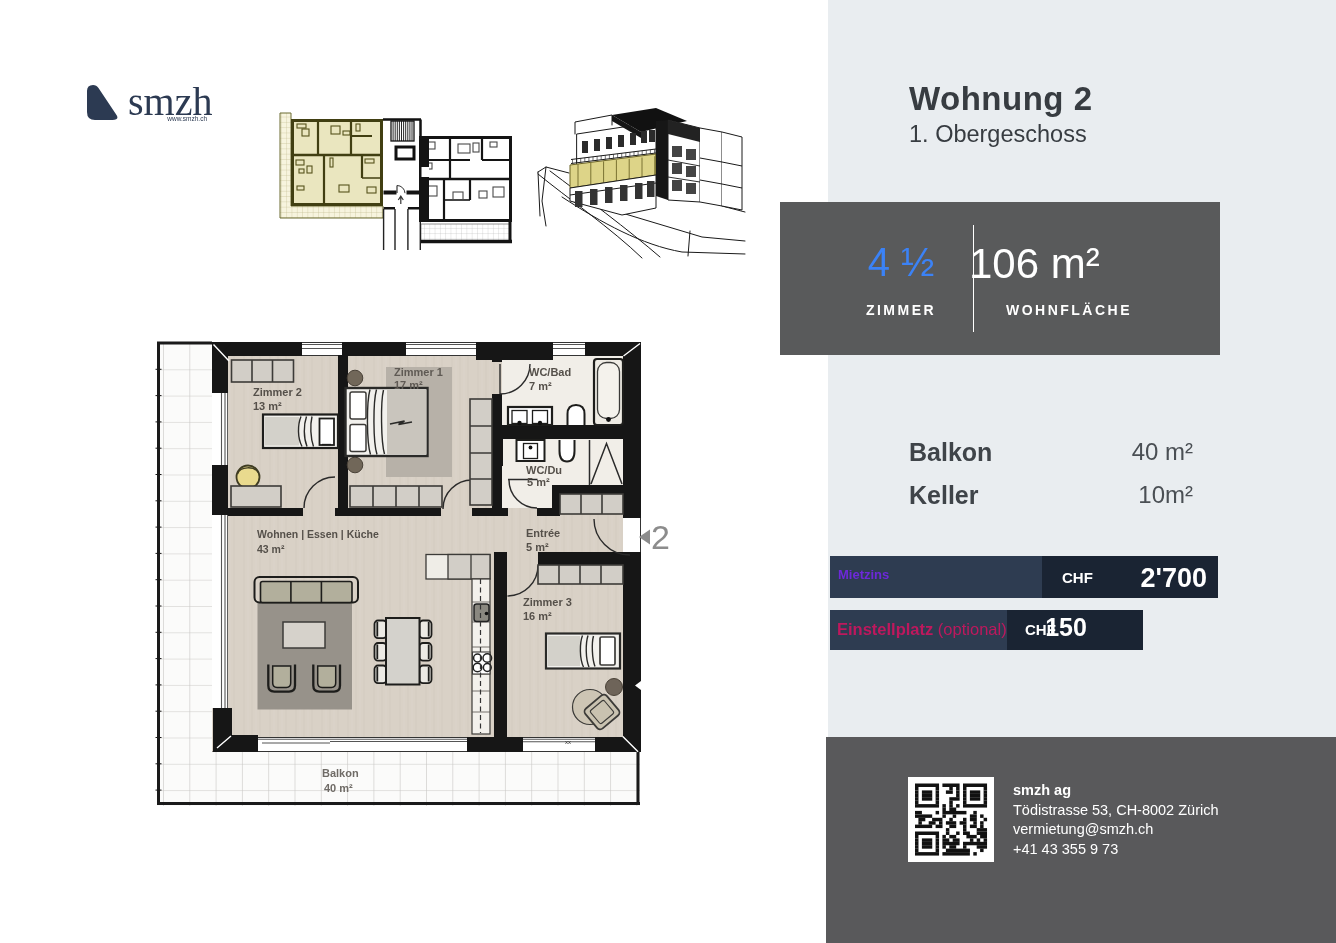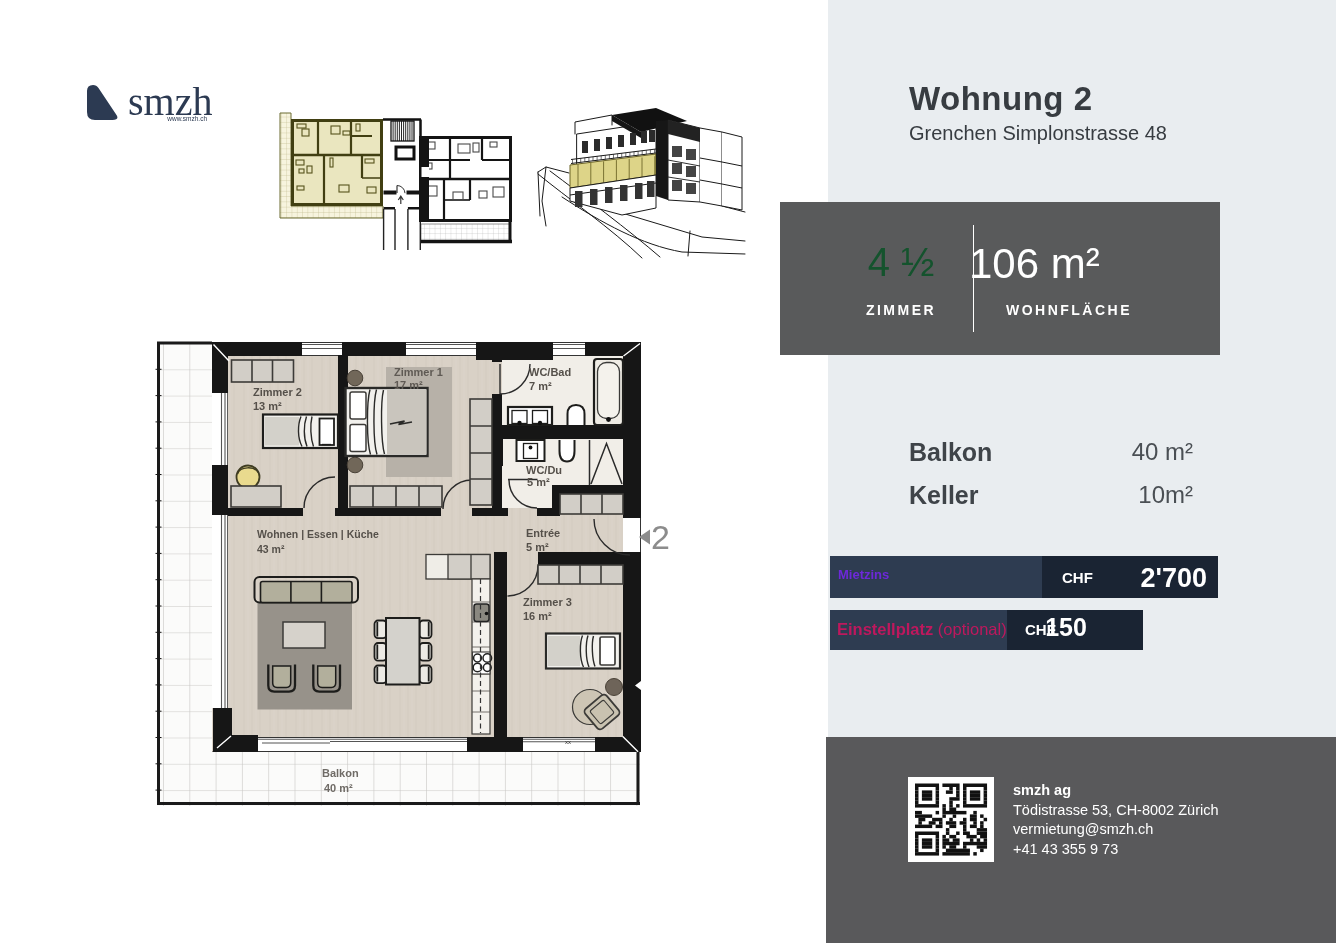--- a/index.html
+++ b/index.html
@@ -3,28 +3,28 @@
 <style>
 *{margin:0;padding:0;box-sizing:border-box}
 html,body{width:1336px;height:943px;background:#fff;font-family:"Liberation Sans",sans-serif;overflow:hidden;position:relative}
 .abs{position:absolute}
 </style></head><body>
 
 <div class="abs" style="left:828px;top:0;width:508px;height:737px;background:#e9edf0"></div>
 
 <div class="abs" style="left:909px;top:80px;color:#373c41">
     <div style="font-size:33px;font-weight:600;letter-spacing:0.5px">Wohnung 2</div>
-    <div style="font-size:20px;margin-top:4px">Grenchen Simplonstrasse 48</div>
+    <div style="font-size:23.5px;margin-top:3px">1. Obergeschoss</div>
   </div>
 
 <div class="abs" style="left:780px;top:202px;width:440px;height:153px;background:#595a5b"></div>
 
 <div class="abs" style="left:972.5px;top:225px;width:1.5px;height:107px;background:#fff"></div>
 
-<div class="abs" style="left:801px;top:240px;width:200px;text-align:center;color:#14532d;font-size:40px;font-weight:400">4 ½</div>
+<div class="abs" style="left:801px;top:240px;width:200px;text-align:center;color:#3b82f6;font-size:40px;font-weight:400">4 ½</div>
 <div class="abs" style="left:801px;top:302px;width:200px;text-align:center;color:#fff;font-size:14px;font-weight:bold;letter-spacing:2.5px">ZIMMER</div>
 
 <div class="abs" style="left:969px;top:240px;width:200px;text-align:left;color:#fff;font-size:42px;font-weight:400">106 m²</div>
 <div class="abs" style="left:969px;top:302px;width:200px;text-align:center;color:#fff;font-size:14px;font-weight:bold;letter-spacing:2.5px">WOHNFLÄCHE</div>
 
 <div class="abs" style="left:909px;top:438px;font-size:25px;font-weight:bold;color:#3f4449">Balkon</div>
 <div class="abs" style="left:1060px;top:438px;width:133px;text-align:right;font-size:24px;color:#4a4f54">40 m²</div>
 
 <div class="abs" style="left:909px;top:481px;font-size:25px;font-weight:bold;color:#3f4449">Keller</div>
 <div class="abs" style="left:1060px;top:481px;width:133px;text-align:right;font-size:24px;color:#4a4f54">10m²</div>

